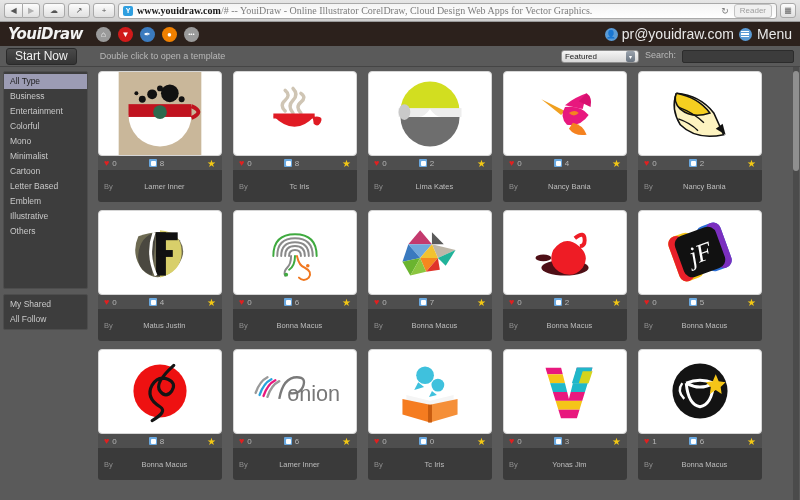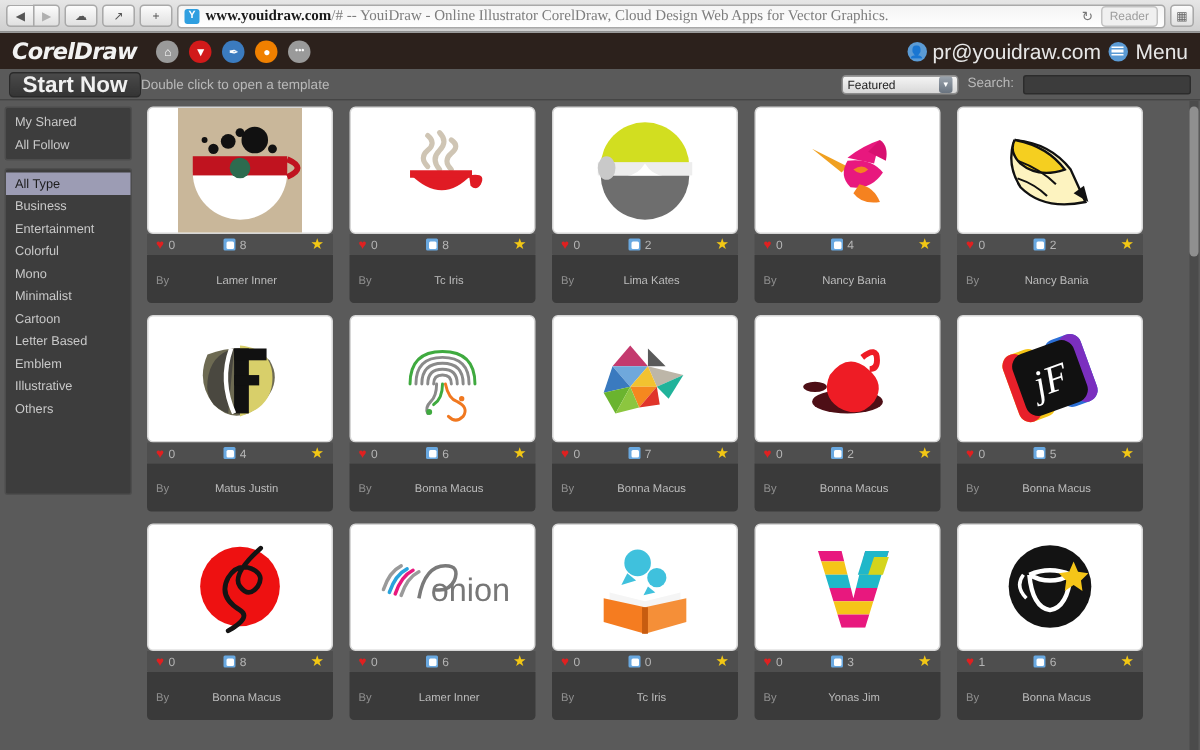--- a/index.html
+++ b/index.html
@@ -91,24 +91,24 @@
 
   
   .toolbar {
     height: 21px; width: 800px;
     background: #5a5a5a; border-bottom: 1px solid #454545;
     display: flex; align-items: center; padding: 0 6px;
   }
   .start-now {
     background: linear-gradient(#4a4a4a, #343434);
     border: 1px solid #2a2a2a; border-radius: 3px;
-    color: #f0f0f0; font-size: 15px; font-weight: bold;
+    color: #f0f0f0; font-size: 12px; font-weight: normal;
     padding: 2px 8px; line-height: 11px;
   }
-  .hint { color: #b9b9b9; font-size: 9px; margin-left: 0; }
+  .hint { color: #b9b9b9; font-size: 9px; margin-left: 23px; }
   .toolbar-right { margin-left: auto; display: flex; gap: 6px; }
   .select-box {
     width: 78px; height: 13px;
     background: linear-gradient(#f5f5f5, #d8d8d8);
     border: 1px solid #8d8d8d; border-radius: 3px;
     display: flex; align-items: center; padding: 0 3px;
     font-size: 8px; color: #222; position: relative;
   }
   .select-box .arrow {
     margin-left: auto; width: 9px; height: 11px;
@@ -201,21 +201,21 @@
     <div class="url-text"><b>www.youidraw.com</b><span>/# -- YouiDraw - Online Illustrator CorelDraw, Cloud Design Web Apps for Vector Graphics.</span></div>
     <div class="url-right">
       <span class="reload-icon">↻</span>
       <span class="reader-btn">Reader</span>
     </div>
   </div>
   <div class="chrome-right-btn">▦</div>
 </div>
 
 <div class="app-header">
-  <div class="logo">CorelDraw</div>
+  <div class="logo">YouiDraw</div>
   <div class="hdr-icons">
     <div class="hdr-icon" style="background:#9a9a9a">⌂</div>
     <div class="hdr-icon" style="background:#d11a1a">▼</div>
     <div class="hdr-icon" style="background:#3b7bbf">✒</div>
     <div class="hdr-icon" style="background:#f08000">●</div>
     <div class="hdr-icon" style="background:#9a9a9a;font-size:6px">•••</div>
   </div>
   <div class="hdr-right">
     <div class="user-badge">
       <span class="user-dot">👤</span>
@@ -239,36 +239,36 @@
       <span class="arrow">▾</span>
     </div>
     <span class="search-label">Search:</span>
     <input class="search-input" placeholder="" style="">
   </div>
 </div>
 
 <div class="app-body">
 
   <div class="sidebar">
-    <div class="side-group">
-      <div class="side-item">My Shared</div>
-      <div class="side-item">All Follow</div>
-    </div>
     <div class="side-group main">
       <div class="side-item active">All Type</div>
       <div class="side-item">Business</div>
       <div class="side-item">Entertainment</div>
       <div class="side-item">Colorful</div>
       <div class="side-item">Mono</div>
       <div class="side-item">Minimalist</div>
       <div class="side-item">Cartoon</div>
       <div class="side-item">Letter Based</div>
       <div class="side-item">Emblem</div>
       <div class="side-item">Illustrative</div>
       <div class="side-item">Others</div>
+    </div>
+    <div class="side-group">
+      <div class="side-item">My Shared</div>
+      <div class="side-item">All Follow</div>
     </div>
   </div>
 
   <div class="grid-wrap">
 
     <div class="card">
       <div class="thumb">
         <svg width="124" height="85" viewBox="0 0 124 85">
           <rect x="20" y="0" width="84" height="85" fill="#c9b79a"></rect>
           <path d="M30 44 A32 32 0 0 0 94 44 Z" fill="#fff"></path>

